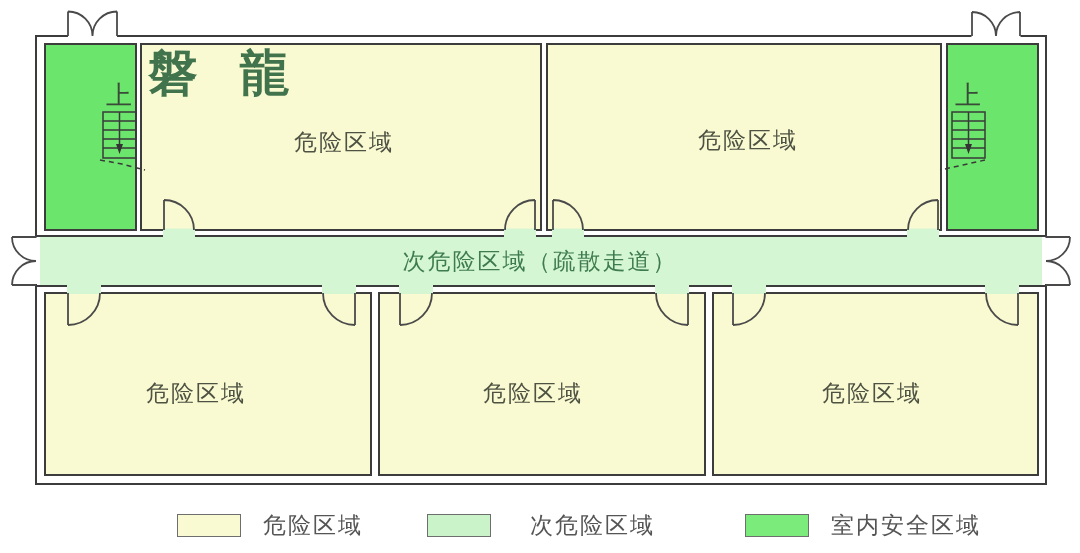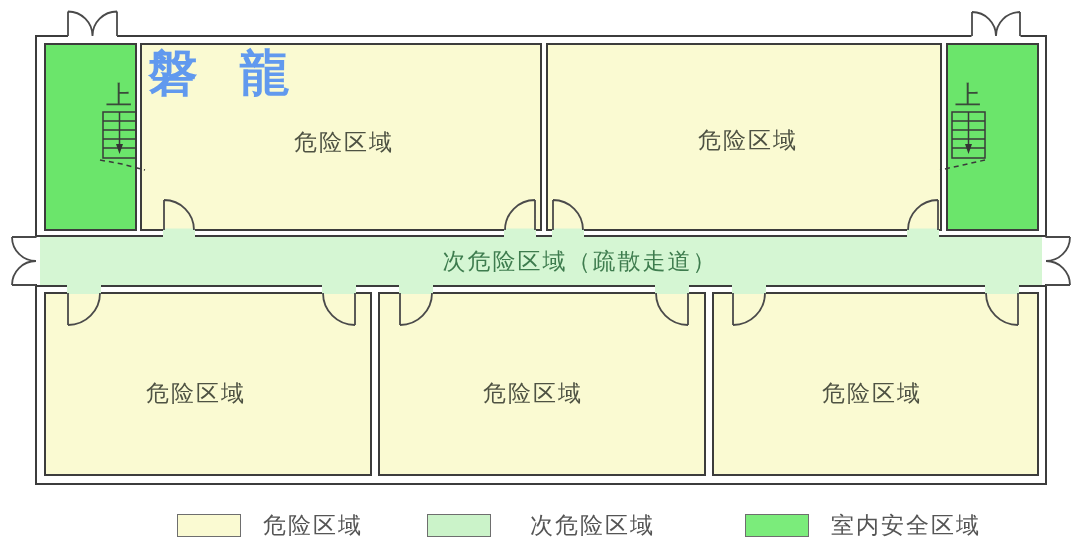--- a/index.html
+++ b/index.html
@@ -6,26 +6,26 @@
   .stage{
     position:relative;width:1080px;height:553px;background:#ffffff;overflow:hidden;
     font-family:"DejaVu Sans","Liberation Sans",sans-serif;
   }
   .stage svg{position:absolute;left:0;top:0;}
   .label{
     position:absolute;transform:translate(-50%,-50%);
     white-space:nowrap;font-size:23px;letter-spacing:2px;
   }
   .room-label{color:#4e5243;}
-  .corridor-label{color:#3e7c4e;font-size:23px;margin-left:40px;}
+  .corridor-label{color:#3e7c4e;font-size:23px;}
   .watermark{
     position:absolute;left:148px;top:40px;
     font-family:"DejaVu Serif","Liberation Serif",serif;
     font-weight:bold;font-size:50px;letter-spacing:12px;
-    color:#3b82f6;opacity:.8;white-space:nowrap;
+    color:#14532d;opacity:.8;white-space:nowrap;
   }
   .legend{position:absolute;left:0;top:506px;width:1080px;height:34px;}
   .legend-item{position:absolute;display:flex;align-items:center;gap:22px;}
   .legend-swatch{width:62px;height:21px;border:1px solid #6e6e6e;}
   .legend-label{font-size:23px;color:#555555;letter-spacing:2px;white-space:nowrap;}
 </style>
 </head>
 <body>
 
 <div class="stage">

